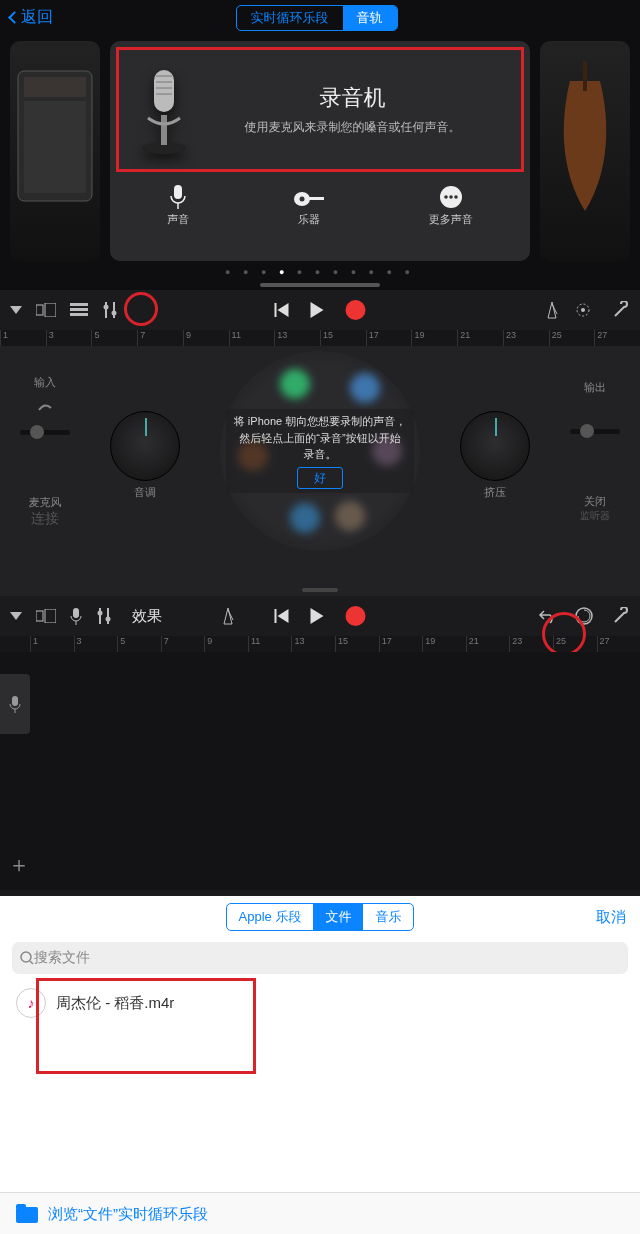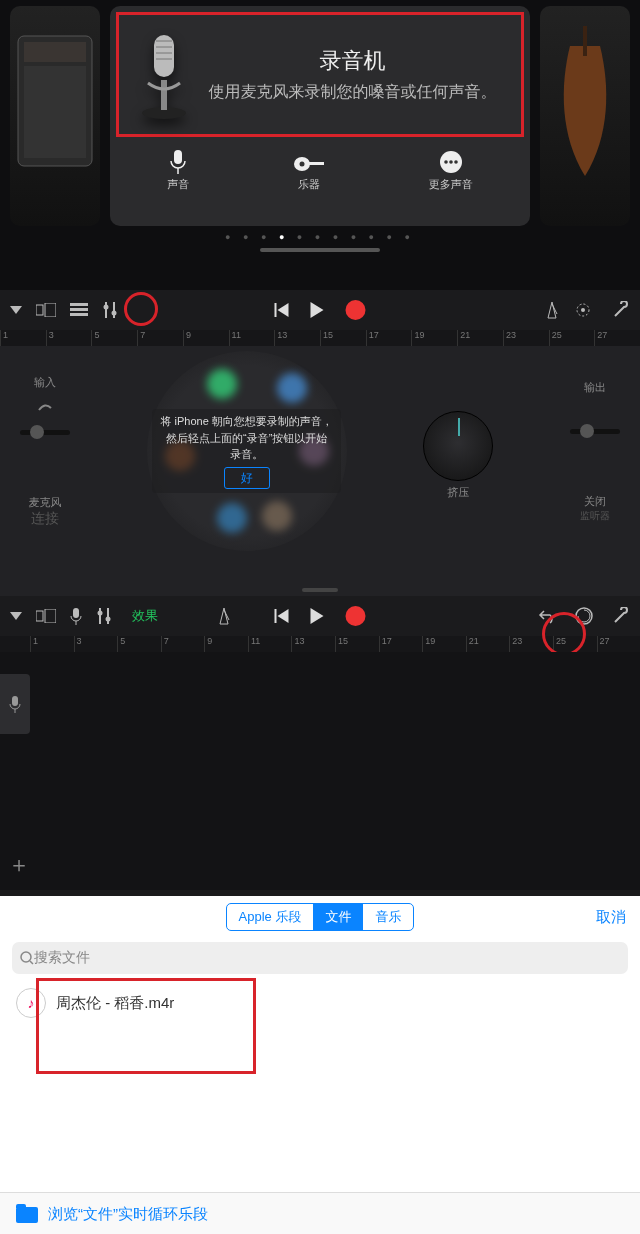--- a/index.html
+++ b/index.html
@@ -14,21 +14,21 @@
   .seg .on { background:#0a84ff; color:#fff; }
   .carousel { display:flex; gap:10px; padding:6px 0 0 0; justify-content:center; }
   .card { background:#2b2b2d; border-radius:10px; overflow:hidden; }
   .side-card { width:90px; height:220px; background:linear-gradient(#222,#111); }
   .main-card { width:420px; height:220px; position:relative; }
   .hero { border:3px solid #d8232a; margin:6px; height:125px; display:flex; align-items:center; padding:0 15px 0 10px; }
   .mic-ill { width:70px; height:110px; display:flex; align-items:center; justify-content:center; }
   .mic-svg { filter:drop-shadow(0 6px 6px rgba(0,0,0,.6)); }
   .hero-text { flex:1; text-align:center; color:#eee; }
   .hero-text h2 { font-size:22px; font-weight:500; margin-bottom:6px; }
-  .hero-text p { font-size:16px; color:#bbb; }
+  .hero-text p { font-size:12px; color:#bbb; }
   .opts { display:flex; justify-content:space-around; padding:4px 20px 0;gap:28px; }
   .opt { text-align:center; color:#ccc; font-size:11px; }
   .opt .ic { height:30px; display:flex; align-items:center; justify-content:center; color:#fff; font-size:22px; }
   .dots { text-align:center; color:#555; font-size:9px; letter-spacing:5px; padding-top:6px; }
   .dots .cur { color:#fff; }
   .homebar { width:120px; height:4px; background:#555; border-radius:3px; margin:6px auto 0; }
   
   .p2 { height:306px; background:#222225; }
   .tb { display:flex; align-items:center; height:40px; background:#1b1b1d; padding:0 10px; gap:14px; color:#bbb; position:relative; }
   .tb .center { position:absolute; left:50%; transform:translateX(-50%); display:flex; gap:22px; align-items:center; }
@@ -46,21 +46,21 @@
   .wheel { width:200px; height:200px; border-radius:50%; background:radial-gradient(circle,#2a2a2d 60%,#1a1a1c); position:relative; display:flex; align-items:center; justify-content:center; flex-direction:column; filter:blur(.3px); }
   .wheel .blob { position:absolute; width:30px; height:30px; border-radius:50%; filter:blur(4px); opacity:.8; }
   .tip { text-align:center; color:#ddd; font-size:11px; line-height:1.5; z-index:2; background:rgba(30,30,32,.6); padding:4px 8px; border-radius:4px; }
   .tip .ok { display:inline-block; margin-top:4px; border:1px solid #0a84ff; color:#0a84ff; padding:1px 16px; border-radius:3px; font-size:12px; }
   .swipebar { width:36px; height:4px; background:#444; border-radius:3px; position:absolute; bottom:4px; left:50%; transform:translateX(-50%);}
   
   .p3 { height:300px; background:#1a1a1c; }
   .p3 .workspace { height:238px; background:#131315; position:relative; }
   .trackhead { position:absolute; left:0; top:22px; width:30px; height:60px; background:#2d2d30; border-radius:0 4px 4px 0; display:flex; align-items:center; justify-content:center; color:#999; }
   .plus { position:absolute; left:8px; bottom:10px; color:#888; font-size:22px; }
-  .fx-label { color:#22c55e; font-size:13px; padding:0 4px; }
+  .fx-label { color:#e5e5e5; font-size:15px; padding:0 4px; }
   .tb3 { justify-content:flex-start; }
   .tb3 .r3 { margin-left:auto; display:flex; gap:18px; align-items:center; }
   
   .p4 { background:#fff; height:340px; color:#333; }
   .p4-top { display:flex; align-items:center; justify-content:center; height:42px; position:relative; }
   .cancel { position:absolute; right:14px; color:#0a84ff; font-size:15px; }
   .seg2 { display:flex; border:1px solid #0a84ff; border-radius:5px; overflow:hidden; }
   .seg2 span { padding:4px 12px; font-size:13px; color:#0a84ff; }
   .seg2 .on { background:#0a84ff; color:#fff; }
   .search { margin:4px 12px; background:#eee; border-radius:7px; height:32px; display:flex; align-items:center; padding:0 8px; color:#888; font-size:14px; }
@@ -78,20 +78,31 @@
   .play{width:0;height:0;border-top:8px solid transparent;border-bottom:8px solid transparent;border-left:13px solid #ddd;}
   .prev{display:flex;align-items:center;}
   .prev::before{content:"";width:2px;height:14px;background:#ddd;margin-right:1px;}
   .prev::after{content:"";width:0;height:0;border-top:7px solid transparent;border-bottom:7px solid transparent;border-right:11px solid #ddd;}
   svg { display:block; }
 </style>
 </head>
 <body>
 
 <div class="panel p1">
+  <div class="p1-nav">
+    <div class="back">
+      <span class="chev"></span>
+      <span>返回</span>
+    </div>
+    <div class="seg">
+      <span>实时循环乐段</span>
+      <span class="on">音轨</span>
+    </div>
+    <div style="width:50px"></div>
+  </div>
 
   <div class="carousel">
     <div class="card side-card">
       <svg viewBox="0 0 90 200" width="90" height="200">
         <rect x="8" y="30" width="74" height="130" rx="6" fill="#2a2a2a" stroke="#555"></rect>
         <rect x="14" y="36" width="62" height="20" fill="#3a3532"></rect>
         <rect x="14" y="60" width="62" height="92" fill="#333"></rect>
       </svg>
     </div>
     <div class="card main-card">
@@ -231,20 +242,24 @@
       <div>输入</div>
       <svg width="20" height="20" style="margin:6px auto">
           <path d="M4 14 Q10 6 16 12" stroke="#888" fill="none" stroke-width="2"></path>
         </svg>
       <div class="slider"></div>
       <div style="margin-top:60px">
         <div>麦克风</div>
         <div style="font-size:14px;color:#555">连接</div>
       </div>
     </div>
+    <div class="col">
+      <div class="knob"></div>
+      <div>音调</div>
+    </div>
     <div class="wheel">
       <div class="blob" style="background:#3c7;top:18px;left:60px"></div>
       <div class="blob" style="background:#48c;top:22px;right:40px"></div>
       <div class="blob" style="background:#c9c;right:18px;top:85px"></div>
       <div class="blob" style="background:#765;bottom:20px;right:55px"></div>
       <div class="blob" style="background:#37a;bottom:18px;left:70px"></div>
       <div class="blob" style="background:#b63;left:18px;top:90px"></div>
       <div class="tip">
         <div>将 iPhone 朝向您想要录制的声音，</div>
         <div>然后轻点上面的“录音”按钮以开始</div>

